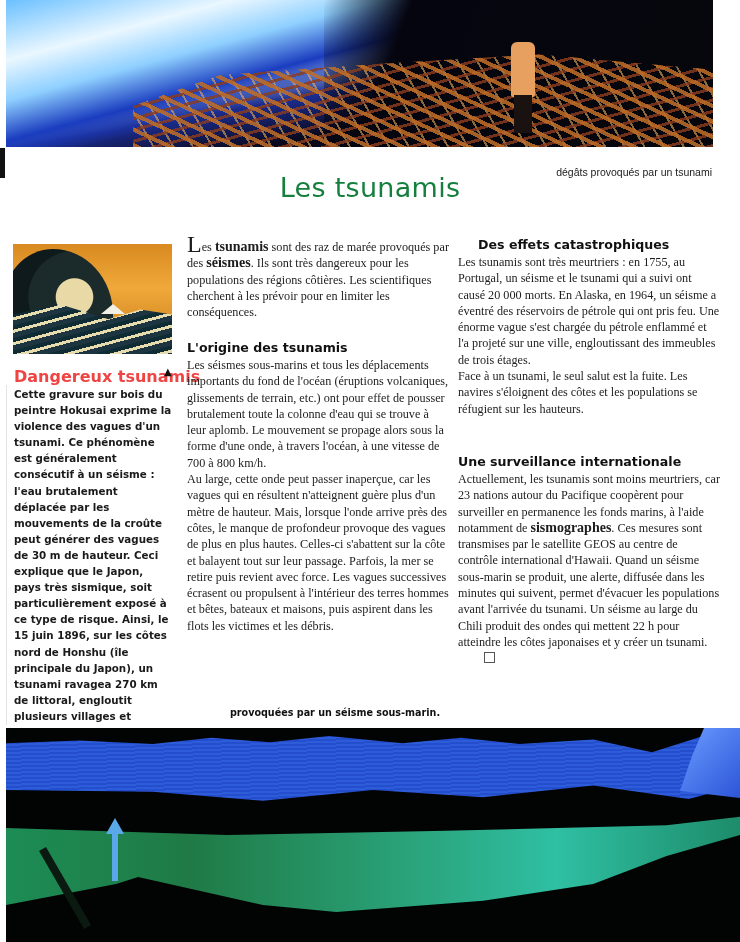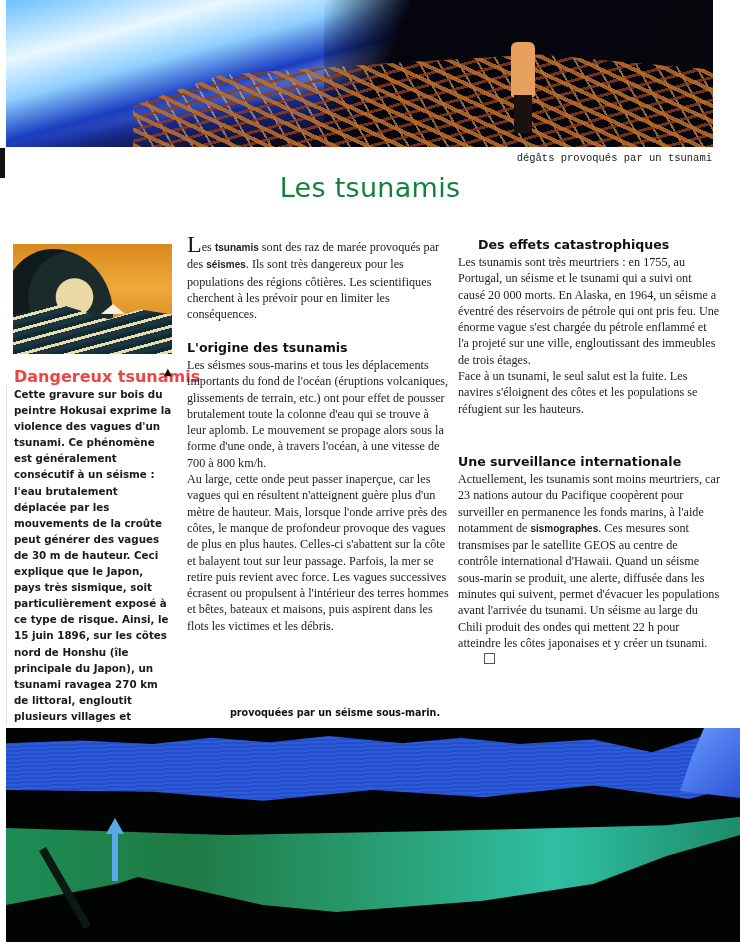--- a/index.html
+++ b/index.html
@@ -34,21 +34,21 @@
   .top-photo .person {
     position: absolute; left: 505px; top: 42px; width: 24px; height: 55px;
     background: #e8a060; border-radius: 6px 6px 2px 2px;
   }
   .top-photo .person-legs {
     position: absolute; left: 508px; top: 95px; width: 18px; height: 38px; background: #1a1210;
   }
   .left-strip { left: 0; top: 148px; width: 5px; height: 30px; background: #111; }
 
   .photo-caption {
-    right: 28px; top: 152px; font-family: Liberation Mono, monospace;
+    right: 28px; top: 166px; font-family: Liberation Sans, sans-serif;
     font-size: 10.5px; color: #222;
   }
 
   .page-title {
     left: 0; width: 740px; top: 172px; text-align: center;
     font-family: "DejaVu Sans", sans-serif; font-size: 27px; color: #15803d; letter-spacing: 0.3px;
   }
 
   
   .hokusai {
@@ -84,21 +84,21 @@
     line-height: 16.1px; color: #1a1a1a;
   }
   .sidebar-rule { left: 6px; top: 385px; width: 1px; height: 340px; background: #e4e4e4; }
 
   
   .col { font-size: 12.2px; line-height: 16.3px; color: #1c1c1c; }
   .col1 { left: 187px; width: 262px; }
   .col2 { left: 458px; width: 262px; }
   .intro { top: 236px; }
   .dropcap { font-size: 24px; line-height: 16px; font-family: "Liberation Serif", serif; vertical-align: -1px; }
-  .kw { font-family: Liberation Sans, sans-serif; font-weight: bold; font-size: 10px; }
+  .kw { font-family: Liberation Serif, serif; font-weight: bold; font-size: 14px; }
   .h2 {
     font-family: "DejaVu Sans", sans-serif; font-weight: bold; font-size: 12.6px; color: #111;
   }
   .h-origine { left: 187px; top: 340px; }
   .p-origine { top: 357px; }
   .h-effets { left: 458px; top: 237px; margin-left: 20px; }
   .p-effets { top: 254px; }
   .h-surv { left: 458px; top: 454px; }
   .p-surv { top: 471px; }
   .endmark {

